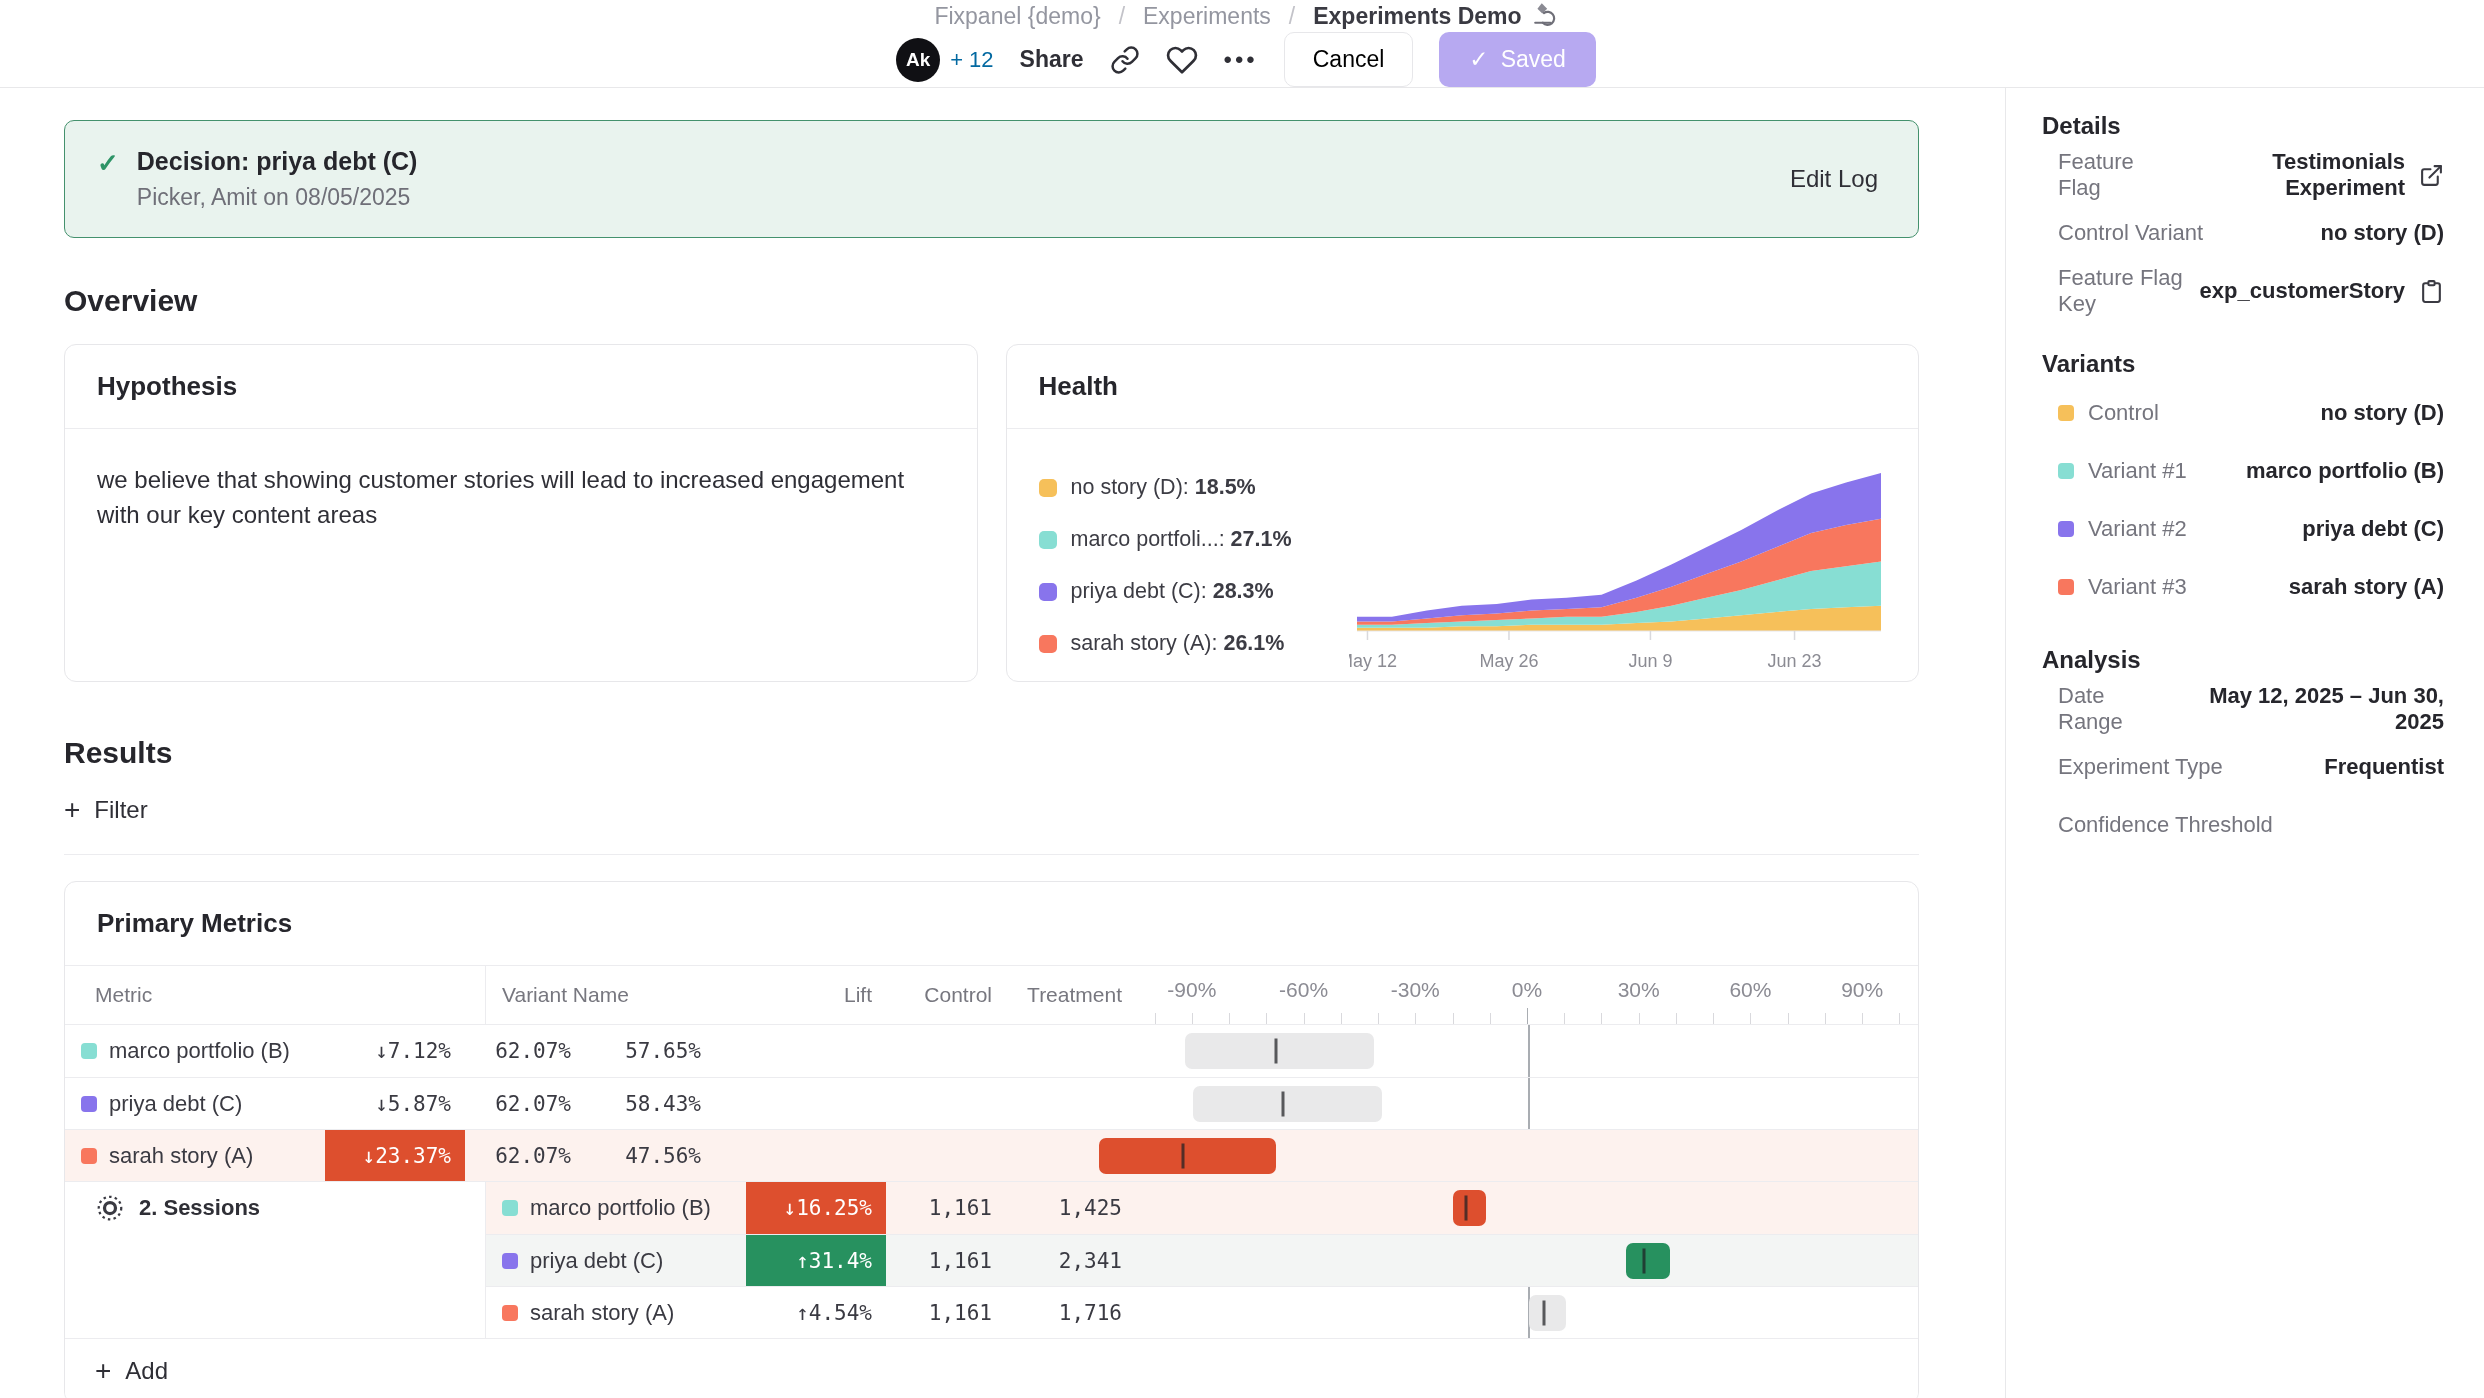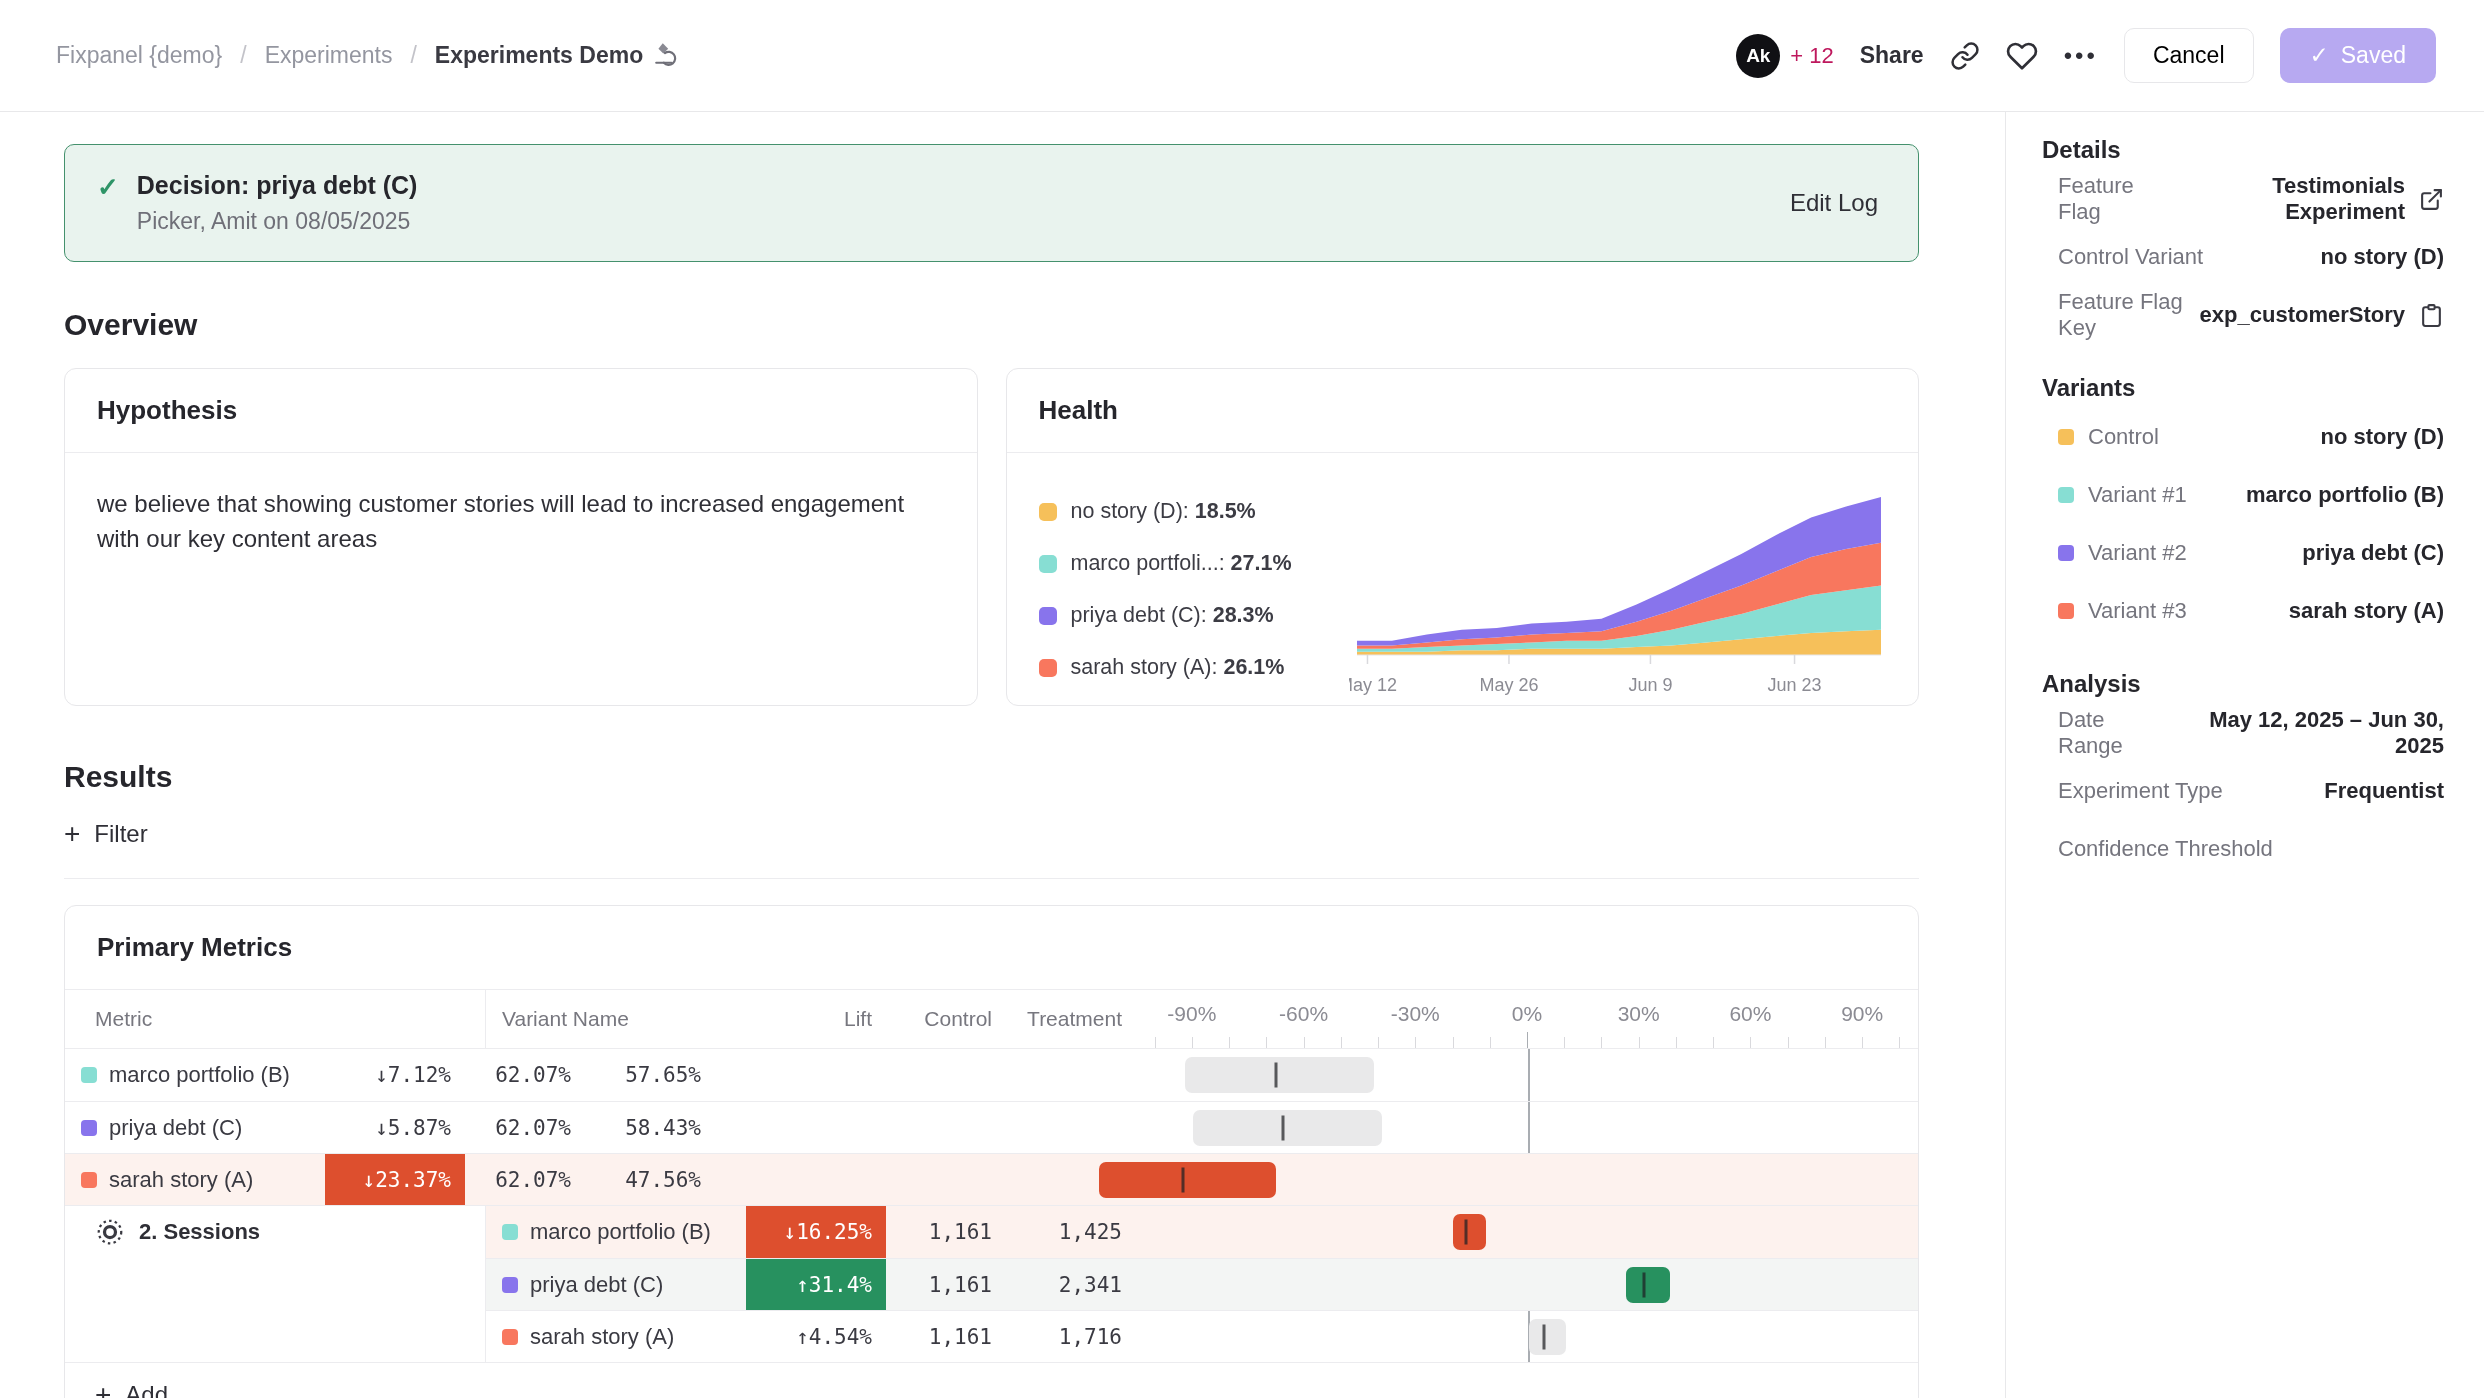--- a/index.html
+++ b/index.html
@@ -1,30 +1,30 @@
 <!DOCTYPE html>
 <html><head>
 <meta charset="utf-8">
 <style>
   * { margin:0; padding:0; box-sizing:border-box; }
   html,body { width:2484px; height:1398px; overflow:hidden; background:#fff;
     font-family:"Liberation Sans", sans-serif; color:#2f2f36; }
   .mono { font-family:"DejaVu Sans Mono", monospace; }
 
   
-  .topbar { height:112px; display:flex; align-items:center; justify-content:space-between;
-    padding:0 48px 0 56px; border-bottom:1px solid #e8e8ea; }
+  .topbar { height:88px; display:flex; align-items:center; justify-content:space-between;
+    padding:0 48px 0 56px; border-bottom:1px solid #e8e8ea;flex-direction:column; }
   .breadcrumb { display:flex; align-items:center; gap:18px; font-size:23px; }
   .crumb { color:#9496a0; cursor:pointer; }
   .crumb.current { color:#3a3a42; font-weight:600; display:flex; align-items:center; gap:10px; }
   .crumb-sep { color:#c3c3c9; }
   .topbar-actions { display:flex; align-items:center; gap:26px; }
   .avatar { width:44px; height:44px; border-radius:50%; background:#101014; color:#fff;
     display:flex; align-items:center; justify-content:center; font-weight:700; font-size:19px; }
-  .avatar-more { font-size:22px; color:#be185d; margin-left:-16px; }
+  .avatar-more { font-size:22px; color:#0369a1; margin-left:-16px; }
   .txt-btn { background:none; border:none; font-family:inherit; font-size:23px; font-weight:600;
     color:#2f2f36; cursor:pointer; }
   .icon-btn { background:none; border:none; cursor:pointer; display:flex; align-items:center; color:#2f2f36; }
   .dots { font-size:24px; letter-spacing:3px; color:#2f2f36; }
   .cancel-btn { background:#fff; border:1px solid #e7e7ea; border-radius:10px; padding:13px 28px;
     font-family:inherit; font-size:23px; color:#000000; cursor:pointer; }
   .saved-btn { background:#b7a9f1; border:none; border-radius:10px; padding:14px 30px;
     font-family:inherit; font-size:23px; color:#fff; cursor:pointer; display:flex; gap:12px; align-items:center; }
 
   

